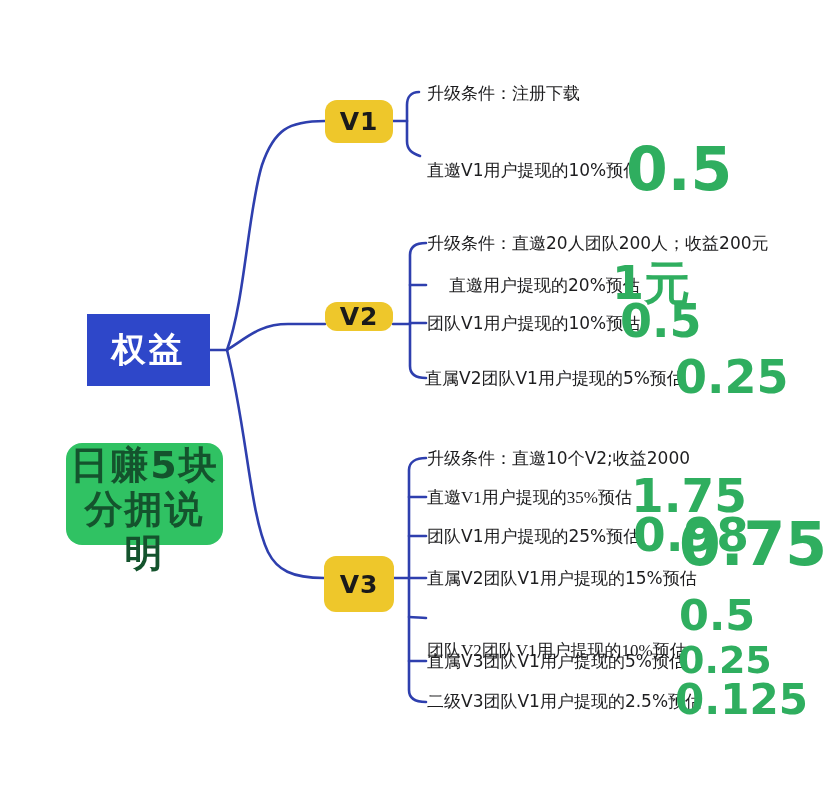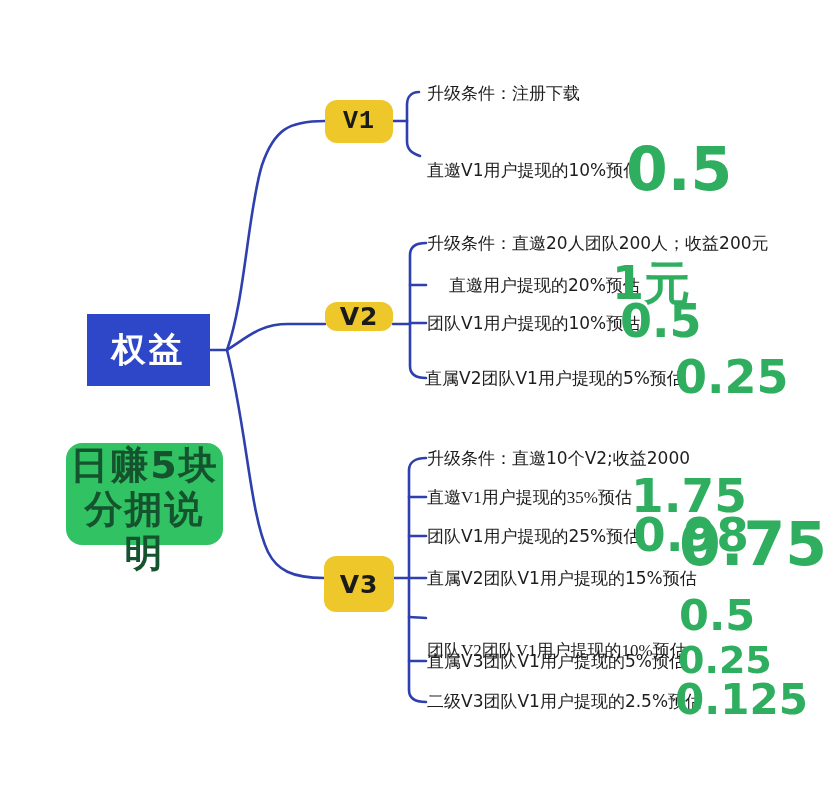--- a/index.html
+++ b/index.html
@@ -66,21 +66,21 @@
 
   <div class="node root" style="left:87px;top:314px;width:123px;height:72px;">
     <span>权益</span>
   </div>
 
   <div class="node note" style="left:66px;top:443px;width:157px;height:102px;">
     <span>日赚5块</span>
     <span>分拥说明</span>
   </div>
 
-  <div class="node level" style="left:325px;top:100px;width:68px;height:43px;font-family:Liberation Mono, monospace;">
+  <div class="node level" style="left:325px;top:100px;width:68px;height:43px;">
     <span>V1</span>
   </div>
   <div class="node level" style="left:325px;top:302px;width:68px;height:29px;">
     <span>V2</span>
   </div>
   <div class="node level" style="left:324px;top:556px;width:70px;height:56px;">
     <span>V3</span>
   </div>
 
   <div class="rowtext" style="left:427px;top:93px;">升级条件：注册下载</div>

